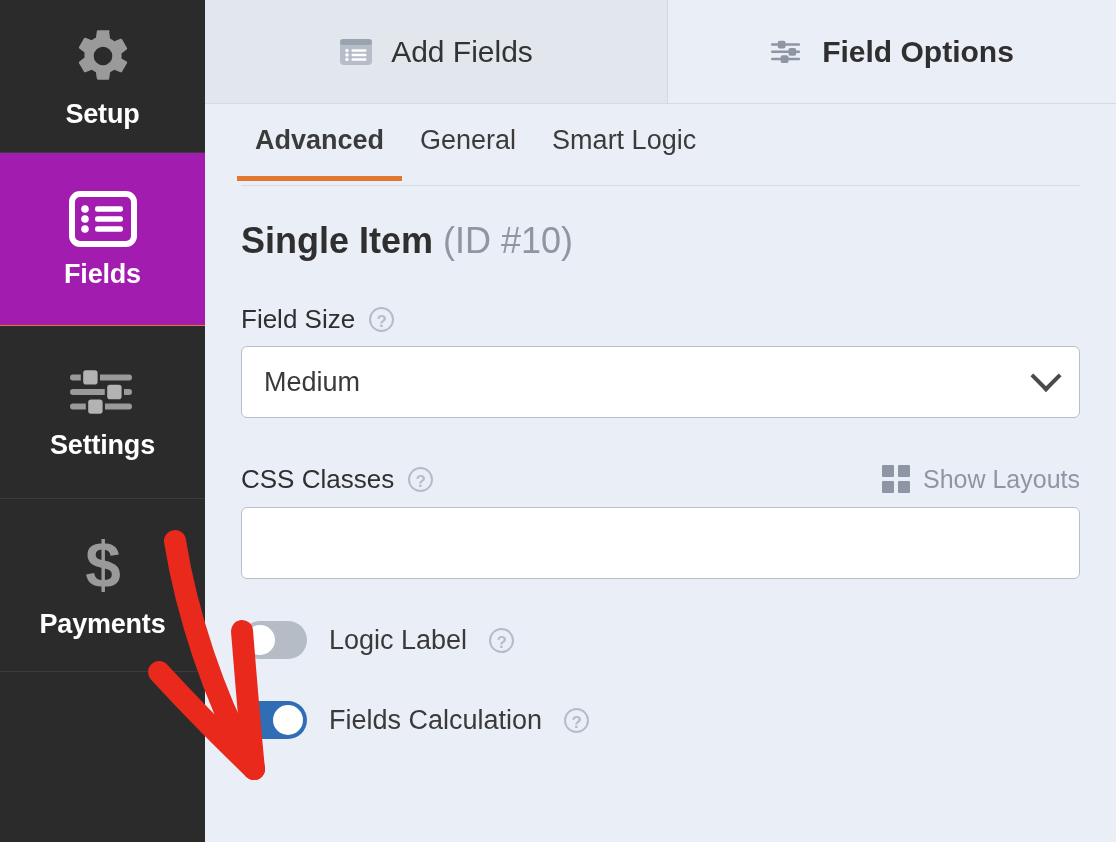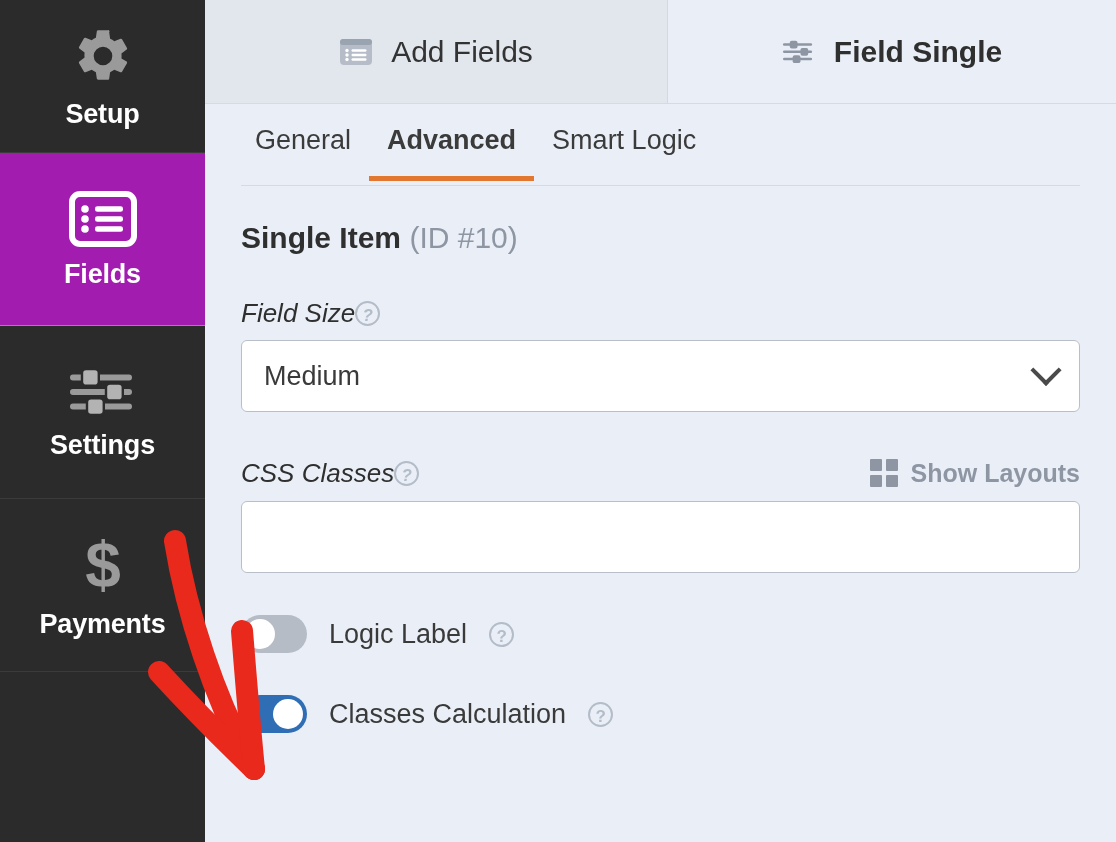--- a/index.html
+++ b/index.html
@@ -135,40 +135,40 @@
     border-bottom-color: #e27730;
   }
 
   
   .content {
     padding: 0 36px;
     flex: 1 1 auto;
   }
   .field-title {
     margin-top: 37px;
-    font-size: 30px;
+    font-size: 36px;
     font-weight: bold;
     color: #2f2f2f;
     line-height: 1;
   }
   .field-title .id {
     font-weight: normal;
     color: #8e96a3;
   }
 
   .row-label {
     margin-top: 47px;
     display: flex;
     align-items: center;
     justify-content: space-between;
   }
   .label-left {
     display: flex;
     align-items: center;
-    font-style: italic;
+    gap: 14px;
   }
   .label-txt {
     font-size: 26px;
     color: #2f2f2f;
     line-height: 1;
   }
 
   .help {
     display: inline-block;
     width: 25px;
@@ -189,21 +189,20 @@
     display: flex;
     align-items: center;
     gap: 13px;
     cursor: pointer;
     user-select: none;
   }
   .show-layouts .sl-txt {
     font-size: 25px;
     color: #8e96a3;
     line-height: 1;
-    font-weight: bold;
   }
   .grid-ico {
     display: grid;
     grid-template-columns: 12px 12px;
     grid-template-rows: 12px 12px;
     gap: 4px;
   }
   .grid-ico i {
     display: block;
     background: #8e96a3;
@@ -355,30 +354,30 @@
         <span class="tab-ico">
           <svg width="34" height="28" viewBox="0 0 35 28" fill="#8e96a3">
             <rect x="1" y="5" width="30" height="2.6" rx="1.3"></rect>
             <rect x="1" y="12.5" width="30" height="2.6" rx="1.3"></rect>
             <rect x="1" y="20" width="30" height="2.6" rx="1.3"></rect>
             <rect x="8" y="2.4" width="8" height="8" rx="2"></rect>
             <rect x="19" y="9.9" width="8" height="8" rx="2"></rect>
             <rect x="11" y="17.4" width="8" height="8" rx="2"></rect>
           </svg>
         </span>
-        <span>Field Single</span>
+        <span>Field Options</span>
       </div>
     </div>
 
     <div class="subtabs">
+      <div class="subtab active">
+        <span>Advanced</span>
+      </div>
       <div class="subtab">
         <span>General</span>
-      </div>
-      <div class="subtab active">
-        <span>Advanced</span>
       </div>
       <div class="subtab">
         <span>Smart Logic</span>
       </div>
     </div>
 
     <div class="content">
 
       <div class="field-title">
         <span>Single Item</span>
@@ -420,21 +419,21 @@
           <span class="knob"></span>
         </div>
         <span class="toggle-label">Logic Label</span>
         <span class="help">?</span>
       </div>
 
       <div class="toggle-row">
         <div class="toggle on">
           <span class="knob"></span>
         </div>
-        <span class="toggle-label">Classes Calculation</span>
+        <span class="toggle-label">Fields Calculation</span>
         <span class="help">?</span>
       </div>
 
     </div>
   </div>
 
   <svg class="annot" width="1116" height="842" viewBox="0 0 1116 842">
 
     <path d="M175 541 C 186 610, 214 700, 254 769" stroke="#e8291c" stroke-width="22" fill="none" stroke-linecap="round"></path>
 

